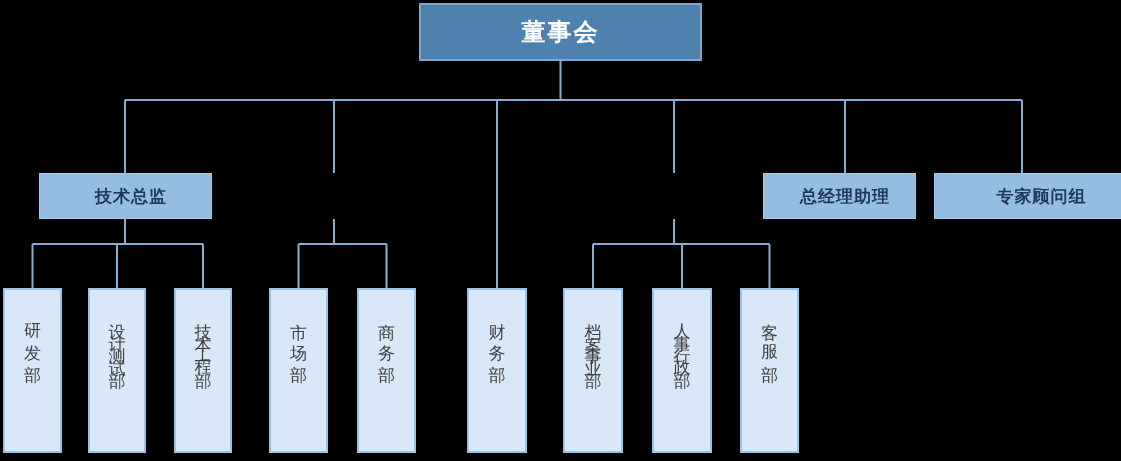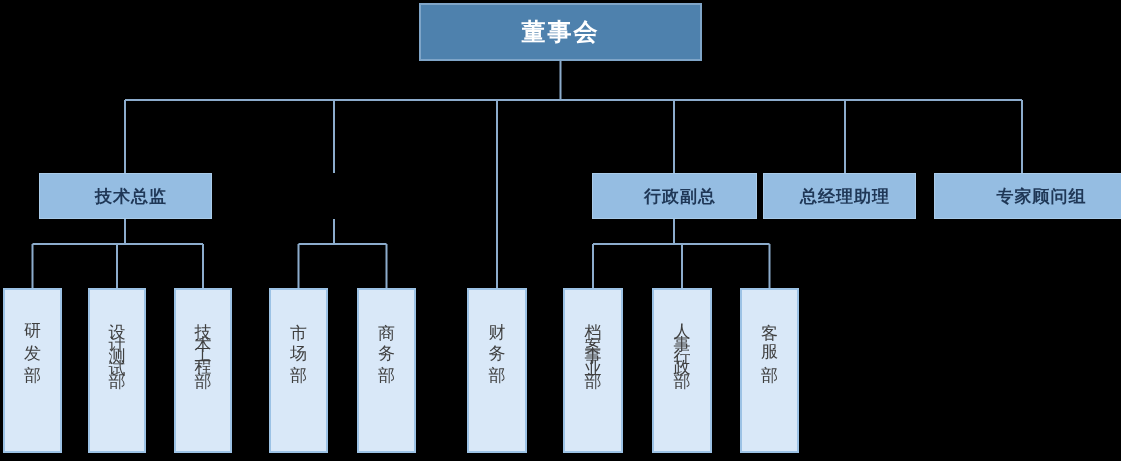--- a/index.html
+++ b/index.html
@@ -100,23 +100,20 @@
       M674 219 V244  M593 244 H769.5  M593 244 V288  M682 244 V288  M769.5 244 V288"></path>
   </svg>
 
   <div class="node node-l1 n-board">
     <span>董事会</span>
   </div>
 
   <div class="node node-l2 n-tech">
     <span>技术总监</span>
   </div>
-  <div class="node node-l2 n-admin">
-    <span>行政副总</span>
-  </div>
   <div class="node node-l2 n-gmassist">
     <span>总经理助理</span>
   </div>
   <div class="node node-l2 n-experts">
     <span>专家顾问组</span>
   </div>
 
   <div class="node node-l3 n-rnd">
     <span class="vlabel" style="letter-spacing: 21px;">研发部</span>
   </div>

